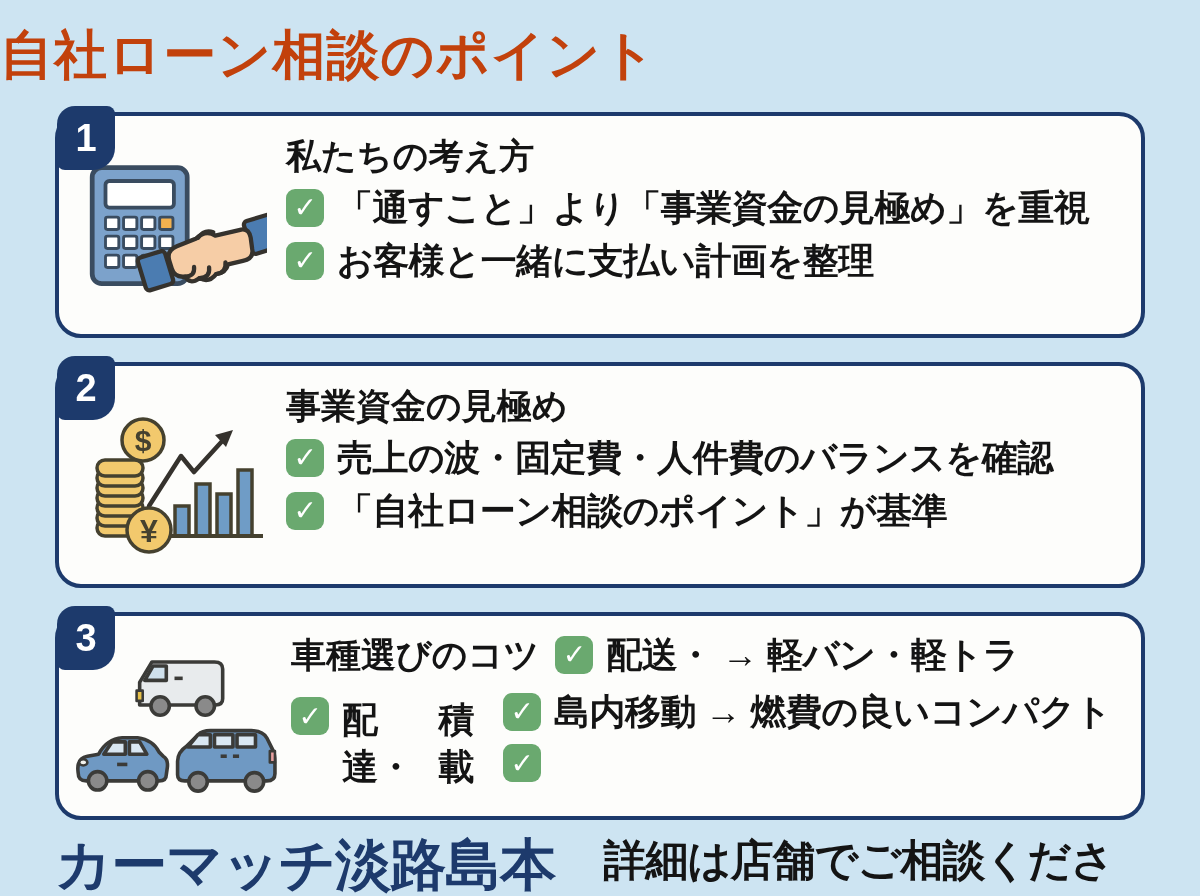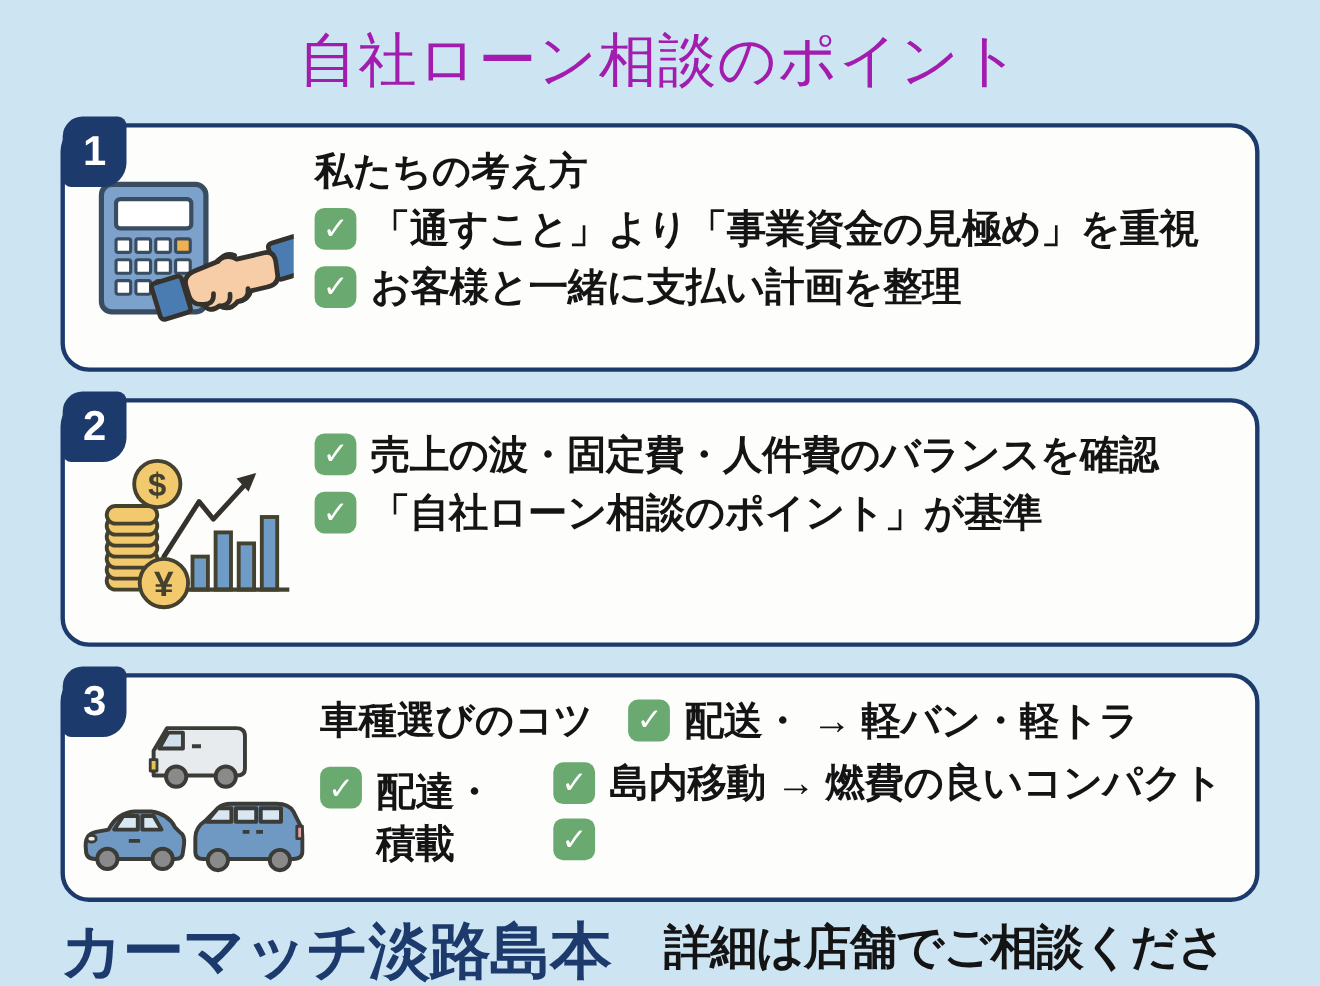--- a/index.html
+++ b/index.html
@@ -4,21 +4,21 @@
 <style>
   html,body{margin:0;padding:0;}
   body{
     width:1200px;height:896px;position:relative;overflow:hidden;
     background:#cde4f2;
     font-family:"Liberation Sans","DejaVu Sans",sans-serif;
     -webkit-font-smoothing:antialiased;
   }
   .title{
     position:absolute;top:20px;left:0;width:100%;
-    text-align:center;font-size:53px;font-weight:400;color:#a21caf;
+    text-align:left;font-size:53px;font-weight:700;color:#c2410c;
     letter-spacing:1px;
   }
   .card{
     position:absolute;left:55px;width:1090px;box-sizing:border-box;
     background:#fdfdfb;border:4px solid #1d3a6c;border-radius:26px;
     display:flex;
   }
   #card1{top:112px;height:226px;}
   #card2{top:362px;height:226px;}
   #card3{top:612px;height:208px;}
@@ -40,27 +40,27 @@
   .bullet{
     display:flex;align-items:center;gap:13px;margin-top:8px;
     font-size:36px;font-weight:800;line-height:1.25;letter-spacing:-0.5px;
   }
   .check{
     flex:0 0 auto;width:38px;height:38px;border-radius:9px;background:#6aa96f;
     color:#fff;font-size:28px;font-weight:900;
     display:flex;align-items:center;justify-content:center;
   }
   
-  .c3-row1{display:flex;align-items:center;gap:32px;}
+  .c3-row1{display:flex;align-items:center;gap:16px;}
   .c3-row1 h2{margin:0;white-space:nowrap;}
   .c3-row1 .bullet{margin:0;white-space:nowrap;}
   .c3-cols{display:flex;margin-top:12px;}
   .c3-left{flex:0 0 212px;}
   .c3-left .bullet{align-items:flex-start;}
-  .c3-lines{display:flex;flex-direction:column;line-height:1.3;}
+  .c3-lines{display:flex;line-height:1.3;}
   .c3-right{flex:1;display:flex;flex-direction:column;gap:10px;}
   .c3-right .bullet{margin-top:0;white-space:nowrap;}
   .footer{
     position:absolute;top:828px;left:55px;right:50px;
     display:flex;justify-content:space-between;align-items:flex-start;
   }
   .shop{font-size:56px;font-weight:900;color:#1d3a6c;letter-spacing:-1px;}
   .note{font-size:43px;font-weight:900;color:#141414;padding-top:4px;letter-spacing:-1px;}
 </style>
 </head>
@@ -134,20 +134,21 @@
       <line x1="92" y1="128" x2="186" y2="128" stroke="#45412f" stroke-width="4"></line>
       <polyline points="72,98 104,48 117,64 148,30" fill="none" stroke="#35322d" stroke-width="4.5" stroke-linejoin="round" stroke-linecap="round"></polyline>
       <polygon points="156,22 138,27 149,39" fill="#35322d"></polygon>
       <circle cx="66" cy="32" r="21" fill="#f2c96d" stroke="#45412f" stroke-width="3.5"></circle>
       <text x="66" y="43" text-anchor="middle" font-size="30" font-weight="bold" fill="#45412f">$</text>
       <circle cx="72" cy="122" r="22" fill="#f2c96d" stroke="#45412f" stroke-width="3.5"></circle>
       <text x="72" y="134" text-anchor="middle" font-size="32" font-weight="bold" fill="#45412f">¥</text>
     </svg>
   </div>
   <div class="text-col">
+    <h2>事業資金の見極め</h2>
     <div class="bullet">
       <span class="check">✓</span>
       <span>売上の波・固定費・人件費のバランスを確認</span>
     </div>
     <div class="bullet">
       <span class="check">✓</span>
       <span>「自社ローン相談のポイント」が基準</span>
     </div>
   </div>
 </section>

